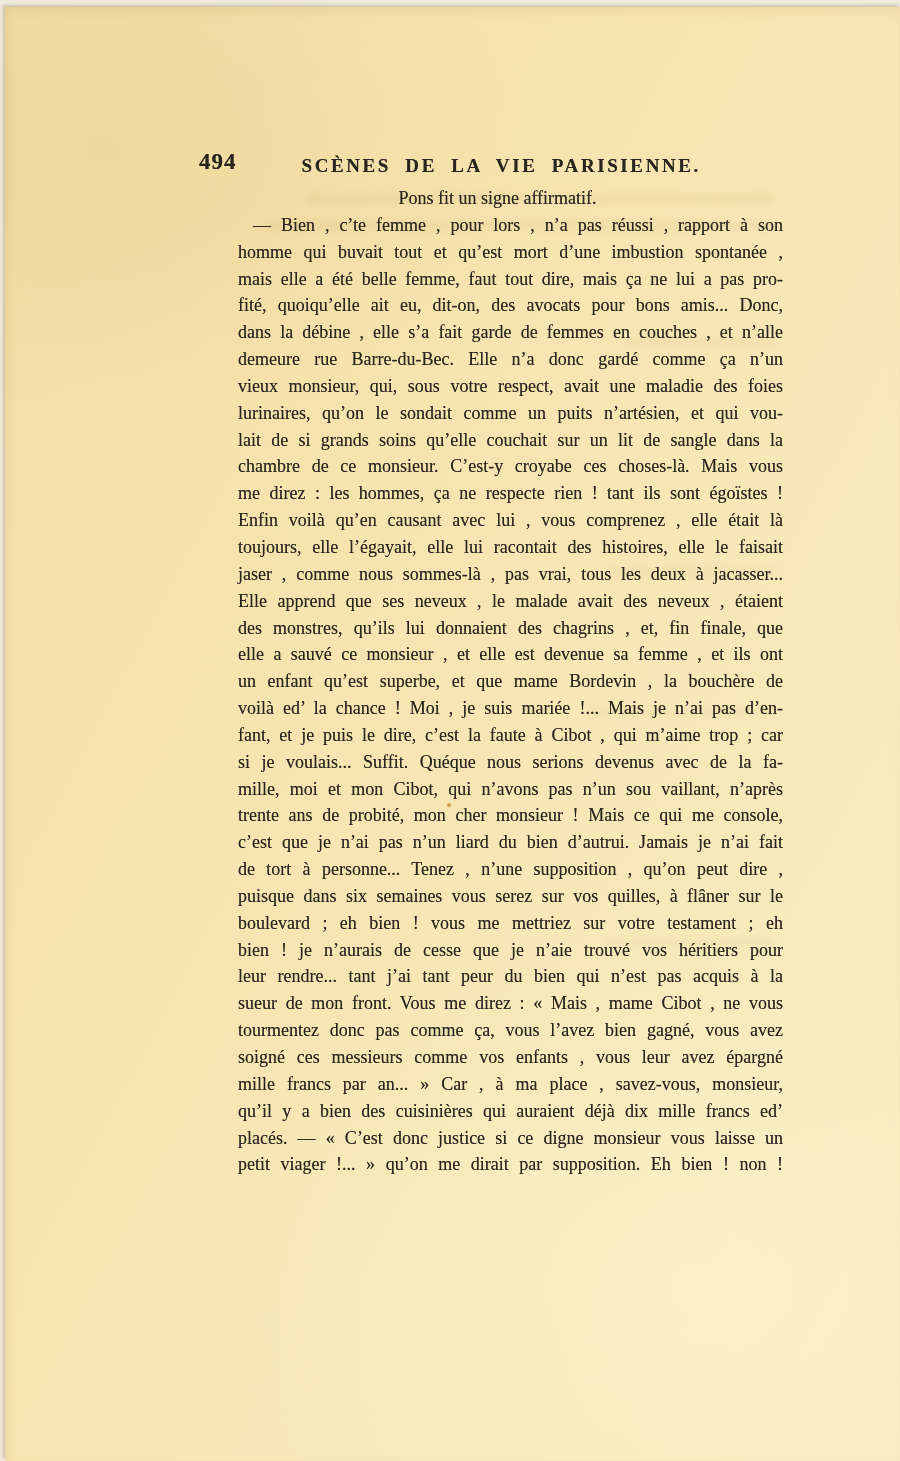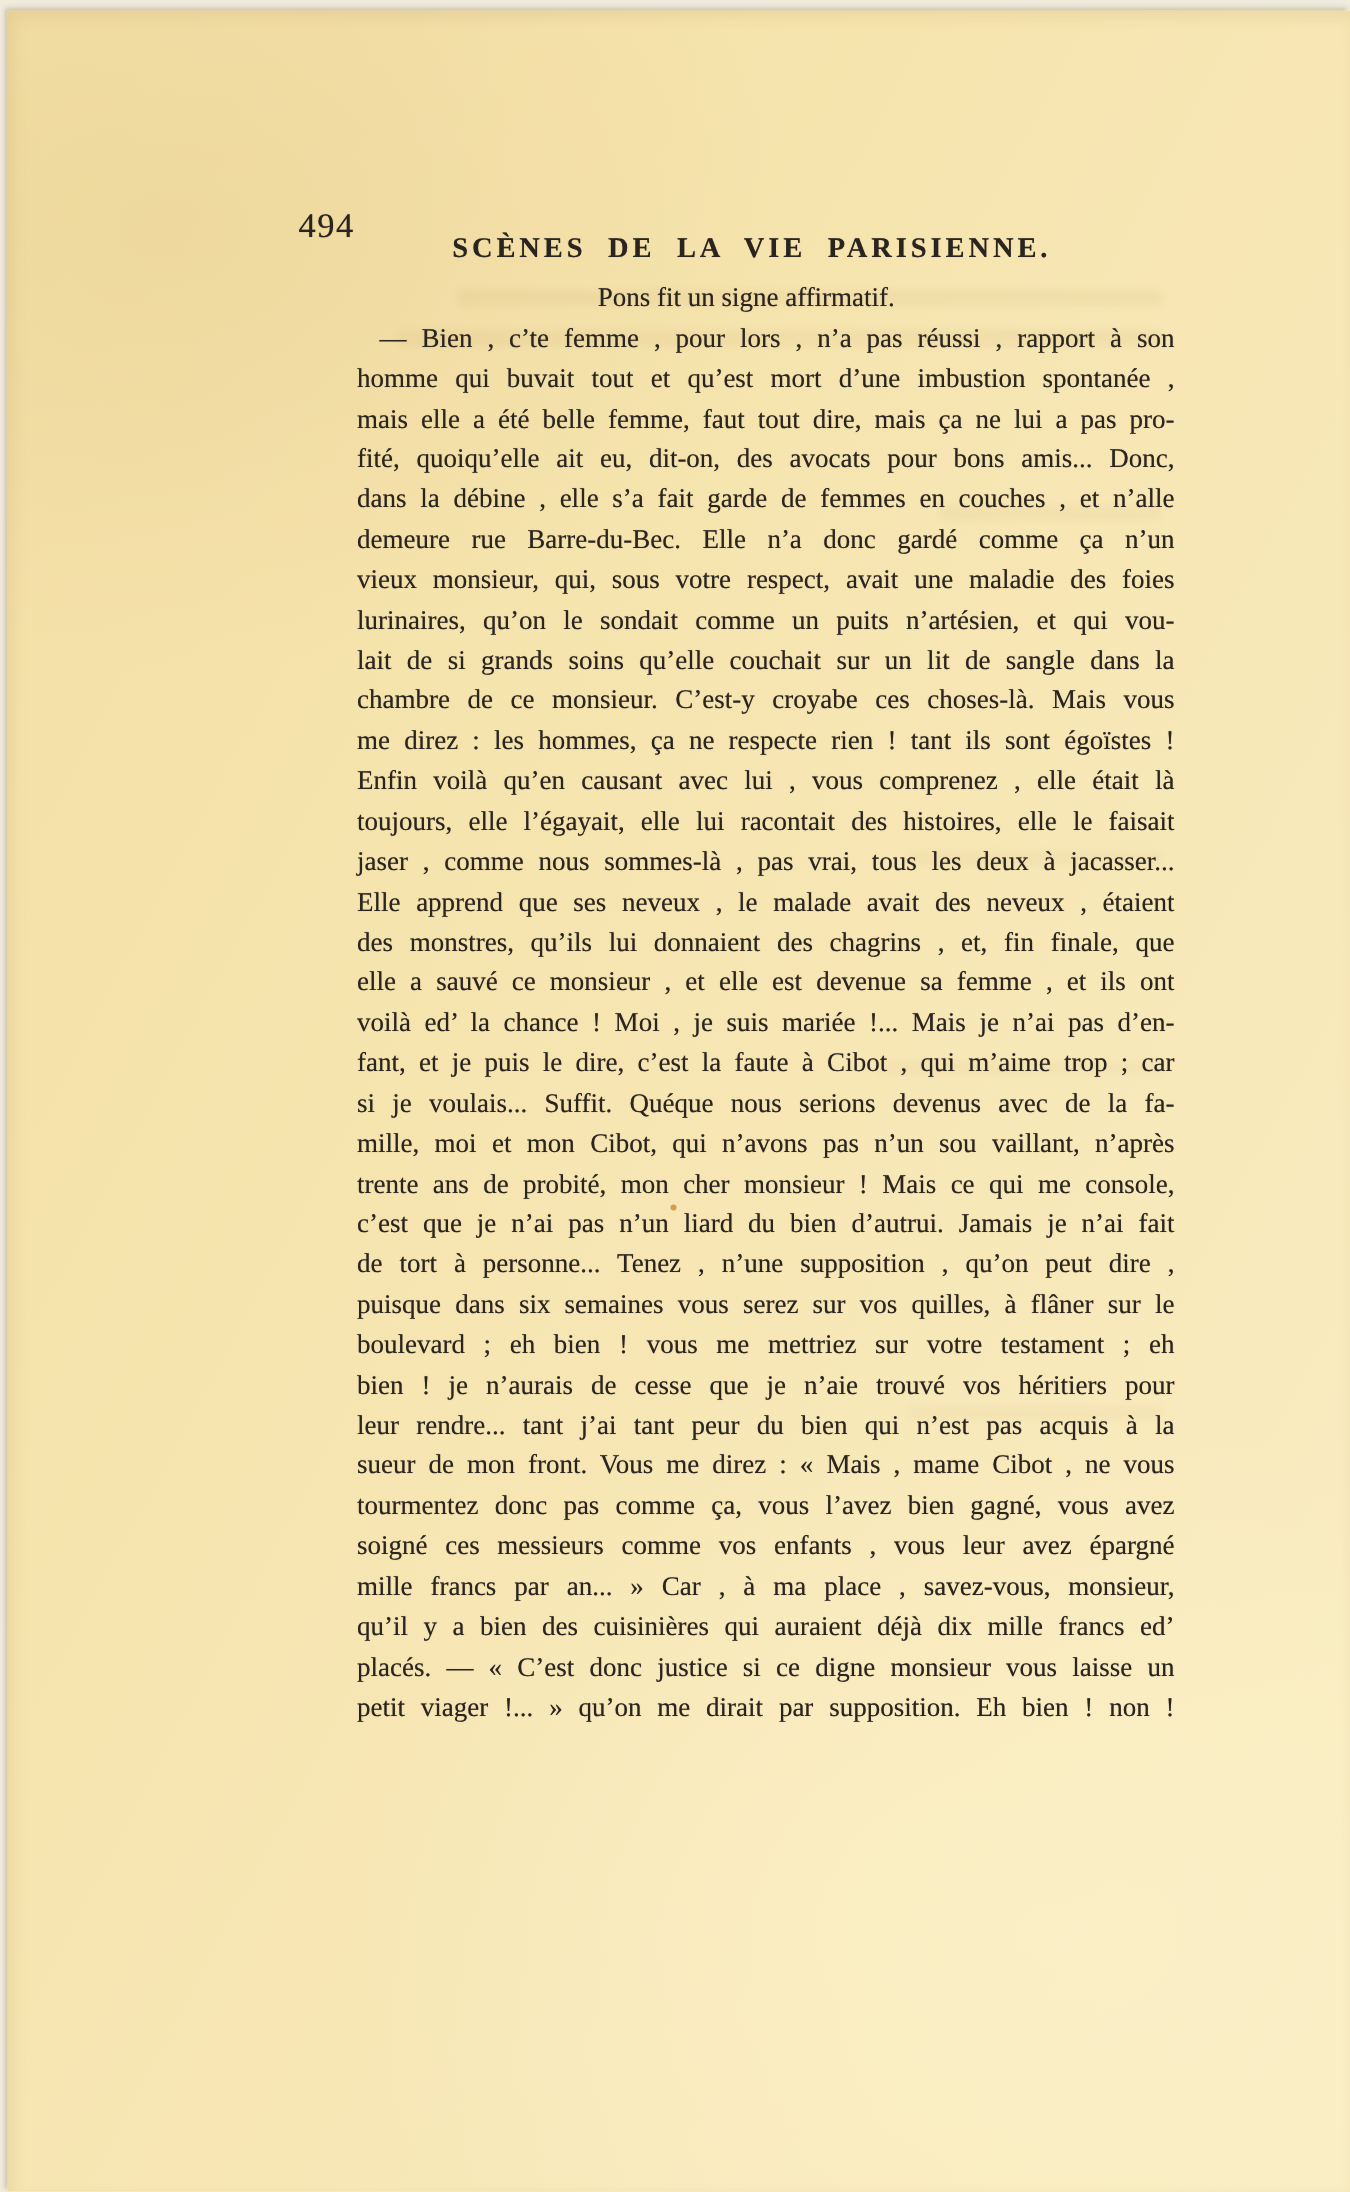--- a/index.html
+++ b/index.html
@@ -34,23 +34,23 @@
     border-radius: 3px;
     pointer-events: none;
   }
   .header {
     position: absolute;
     left: 192px; top: 140px;
     width: 585px; height: 30px;
   }
   .pagenum {
     position: absolute;
-    left: 2px; bottom: 15px;
+    left: 2px; bottom: 4px;
     font-size: 23px;
-    font-weight: normal;
+    font-weight: bold;
     letter-spacing: 1px;
     color: #29241f;
     line-height: 1;
     text-shadow: 0 0 .6px rgba(41,36,31,.55);
   }
   .running-title {
     position: absolute;
     left: 52%; bottom: 2px;
     transform: translateX(-50%);
     font-size: 19px;
@@ -121,20 +121,21 @@
         <div class="line just">lurinaires, qu’on le sondait comme un puits n’artésien, et qui vou-</div>
         <div class="line just">lait de si grands soins qu’elle couchait sur un lit de sangle dans la</div>
         <div class="line just">chambre de ce monsieur. C’est-y croyabe ces choses-là. Mais vous</div>
         <div class="line just">me direz : les hommes, ça ne respecte rien ! tant ils sont égoïstes !</div>
         <div class="line just">Enfin voilà qu’en causant avec lui , vous comprenez , elle était là</div>
         <div class="line just">toujours, elle l’égayait, elle lui racontait des histoires, elle le faisait</div>
         <div class="line just">jaser , comme nous sommes-là , pas vrai, tous les deux à jacasser...</div>
         <div class="line just">Elle apprend que ses neveux , le malade avait des neveux , étaient</div>
         <div class="line just">des monstres, qu’ils lui donnaient des chagrins , et, fin finale, que</div>
         <div class="line just">elle a sauvé ce monsieur , et elle est devenue sa femme , et ils ont</div>
+        <div class="line just">un enfant qu’est superbe, et que mame Bordevin , la bouchère de</div>
         <div class="line just">voilà ed’ la chance ! Moi , je suis mariée !... Mais je n’ai pas d’en-</div>
         <div class="line just">fant, et je puis le dire, c’est la faute à Cibot , qui m’aime trop ; car</div>
         <div class="line just">si je voulais... Suffit. Quéque nous serions devenus avec de la fa-</div>
         <div class="line just">mille, moi et mon Cibot, qui n’avons pas n’un sou vaillant, n’après</div>
         <div class="line just">trente ans de probité, mon cher monsieur ! Mais ce qui me console,</div>
         <div class="line just">c’est que je n’ai pas n’un liard du bien d’autrui. Jamais je n’ai fait</div>
         <div class="line just">de tort à personne... Tenez , n’une supposition , qu’on peut dire ,</div>
         <div class="line just">puisque dans six semaines vous serez sur vos quilles, à flâner sur le</div>
         <div class="line just">boulevard ; eh bien ! vous me mettriez sur votre testament ; eh</div>
         <div class="line just">bien ! je n’aurais de cesse que je n’aie trouvé vos héritiers pour</div>

